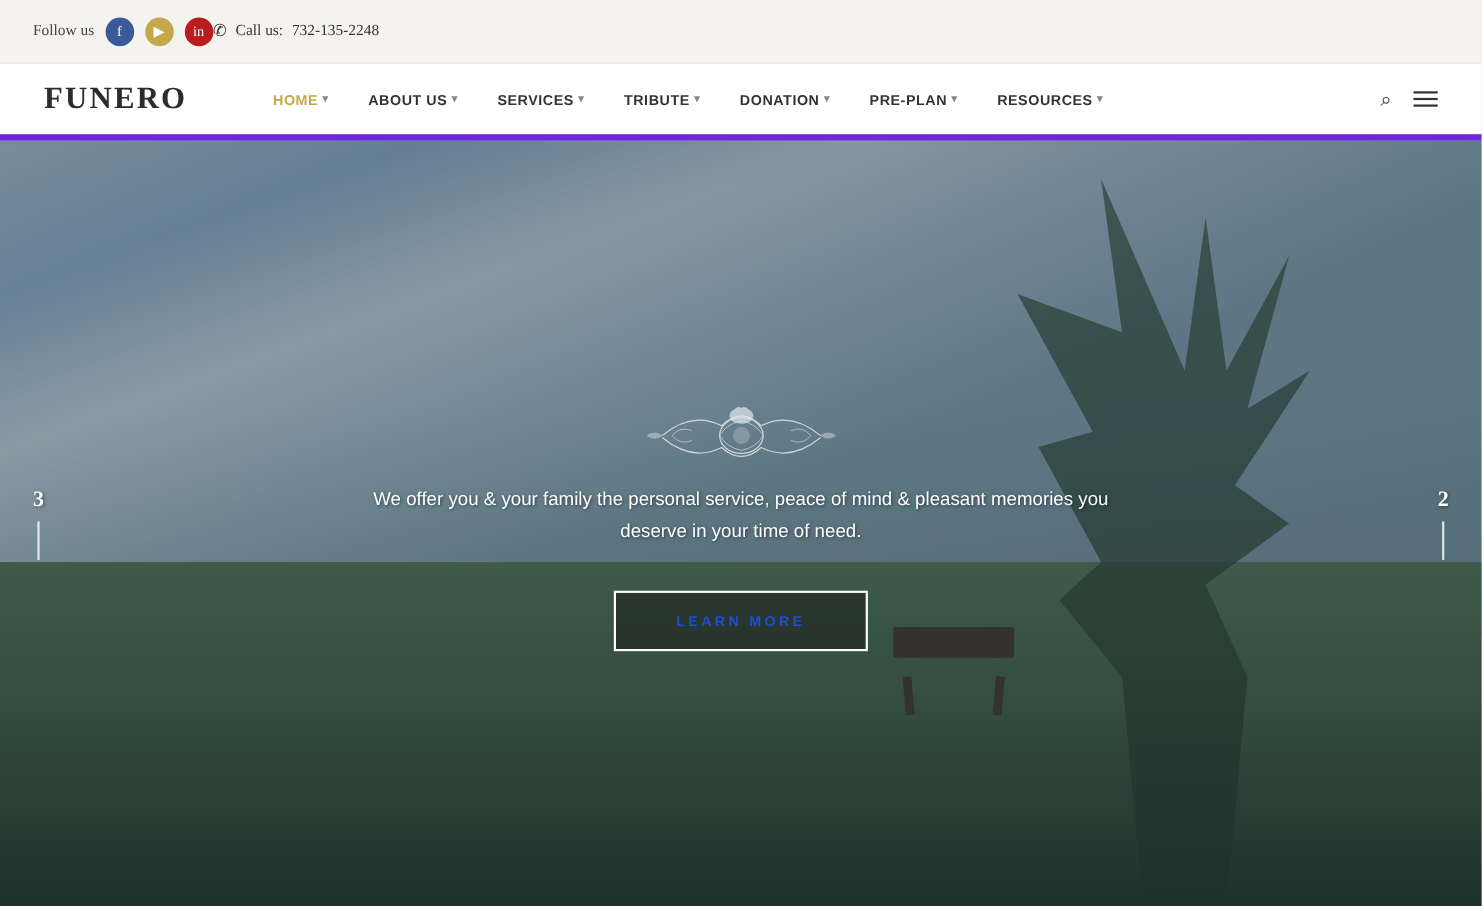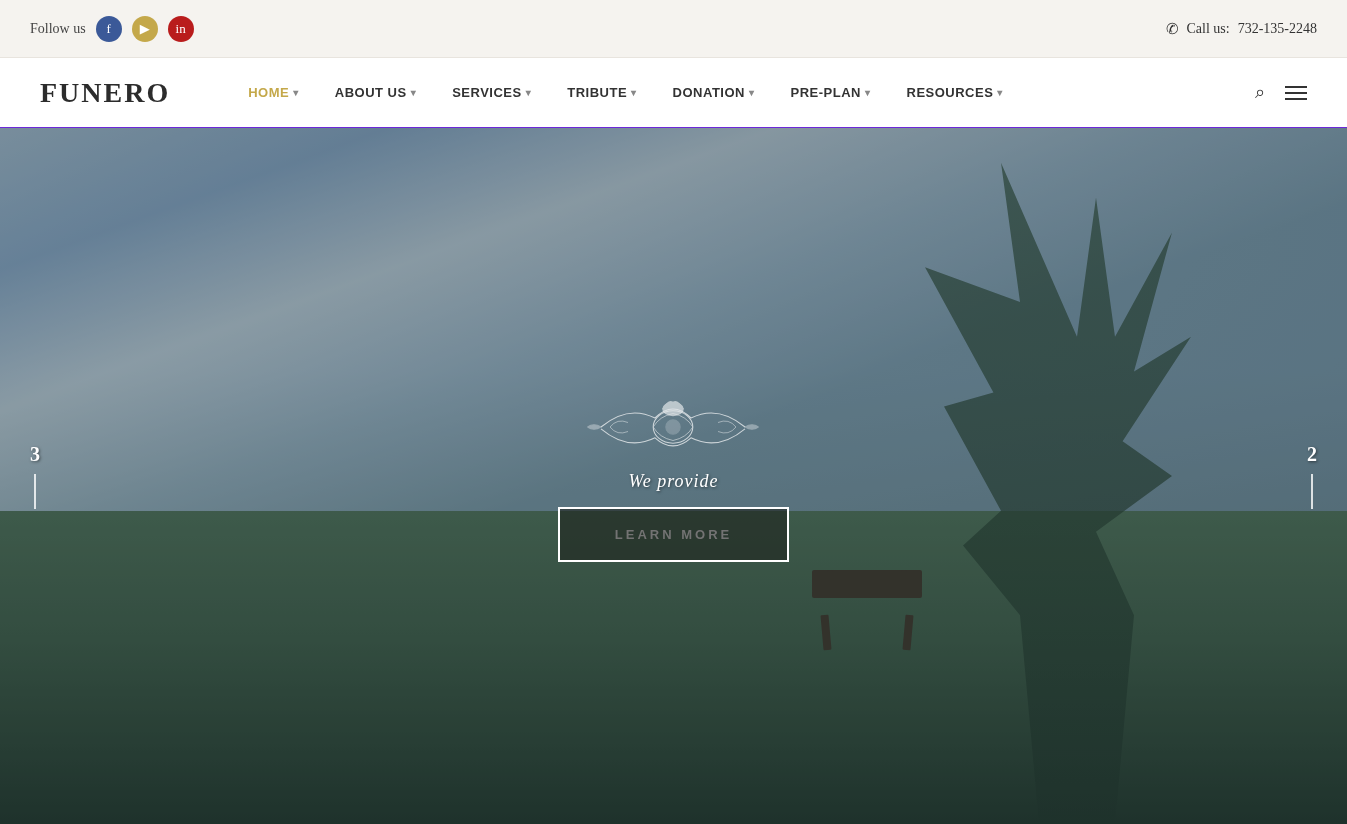--- a/index.html
+++ b/index.html
@@ -4,21 +4,20 @@
   <style>
     * { margin: 0; padding: 0; box-sizing: border-box; }
     body { font-family: Georgia, 'Times New Roman', serif; width: 1347px; overflow-x: hidden; }
 
     
     .top-bar {
       background: #f5f3ef;
       height: 58px;
       display: flex;
       align-items: center;
-      justify-content: space-between;
       padding: 16px 30px;
       border-bottom: 1px solid #e8e4de;
     }
     .follow-us {
       display: flex;
       align-items: center;
       gap: 10px;
       font-size: 14px;
       color: #444;
     }
@@ -45,21 +44,21 @@
     }
     .phone-icon { color: #333; font-size: 15px; }
 
     
     .navbar {
       background: #ffffff;
       height: 70px;
       display: flex;
       align-items: center;
       padding: 0 40px;
-      border-bottom: 1px solid #6d28d9;
+      border-bottom: 6px solid #6d28d9;
     }
     .logo {
       font-size: 28px;
       font-weight: 700;
       color: #2c2c2c;
       letter-spacing: 2px;
       font-family: Georgia, serif;
       margin-right: 60px;
       text-transform: uppercase;
     }
@@ -262,21 +261,21 @@
       margin-left: auto;
       margin-right: auto;
     }
     .learn-more-btn {
       display: inline-block;
       border: 2px solid white;
       padding: 18px 55px;
       font-size: 13px;
       letter-spacing: 3px;
       text-transform: uppercase;
-      color: #737373;
+      color: #1d4ed8;
       cursor: pointer;
       background: rgba(30,35,30,0.6);
       font-family: Arial, sans-serif;
       font-weight: 600;
       transition: background 0.2s;
     }
 
     
     .slide-left, .slide-right {
       position: absolute;
@@ -403,21 +402,21 @@
           <path d="M170,40 Q162,50 150,45" stroke-width="0.7"></path>
         </g>
 
         <g fill="white" opacity="0.7">
           <ellipse cx="100" cy="20" rx="12" ry="8"></ellipse>
           <path d="M88,20 Q95,8 100,12 Q105,8 112,20"></path>
         </g>
       </svg>
     </div>
 
-    <div class="hero-subtitle">We provide</div>
+    <div class="hero-description">We offer you &amp; your family the personal service, peace of mind &amp; pleasant memories you deserve in your time of need.</div>
     <button class="learn-more-btn">LEARN MORE</button>
   </div>
 
   <div class="slide-right">
     <span class="slide-number">2</span>
     <div class="slide-line"></div>
   </div>
 </section>
 
 </body></html>

